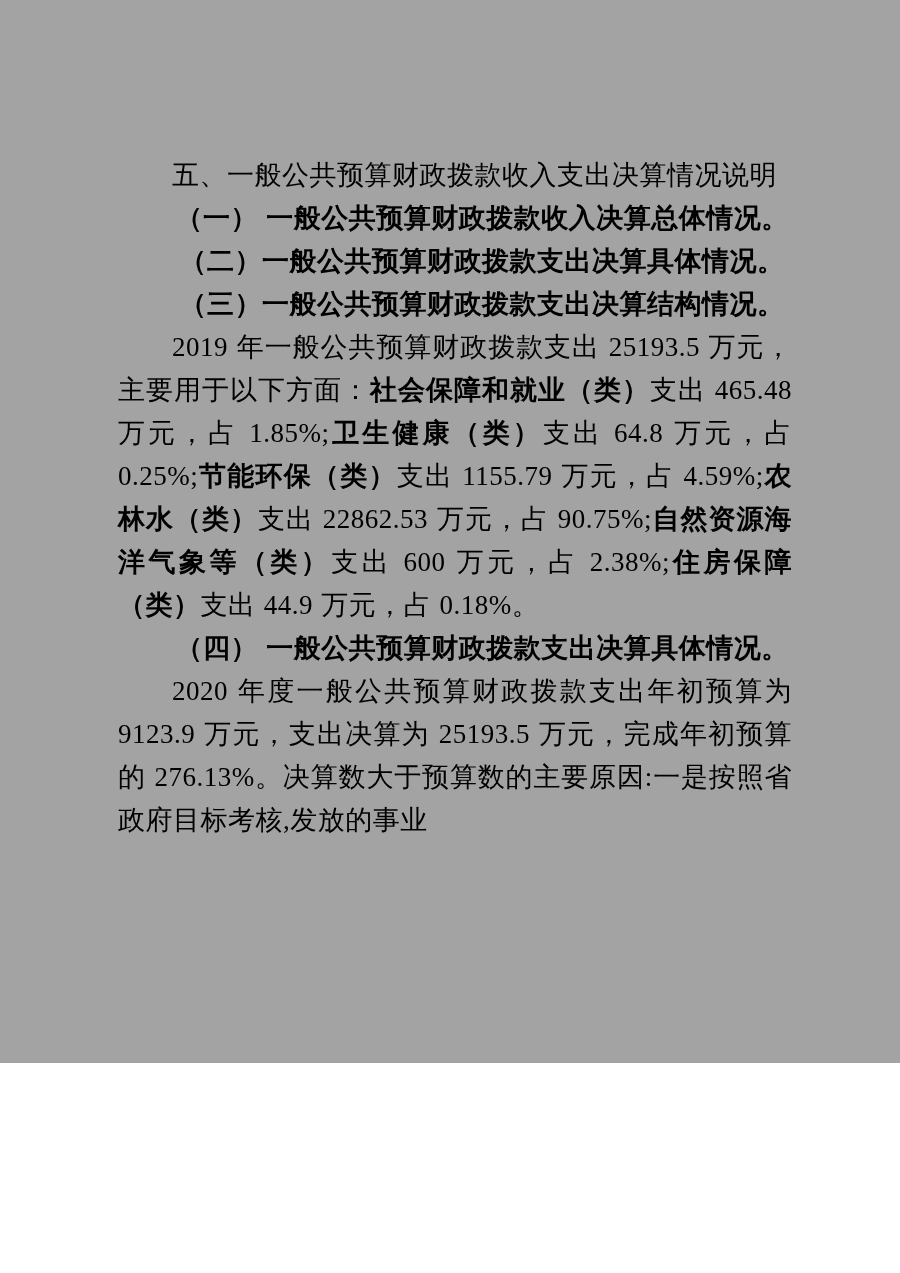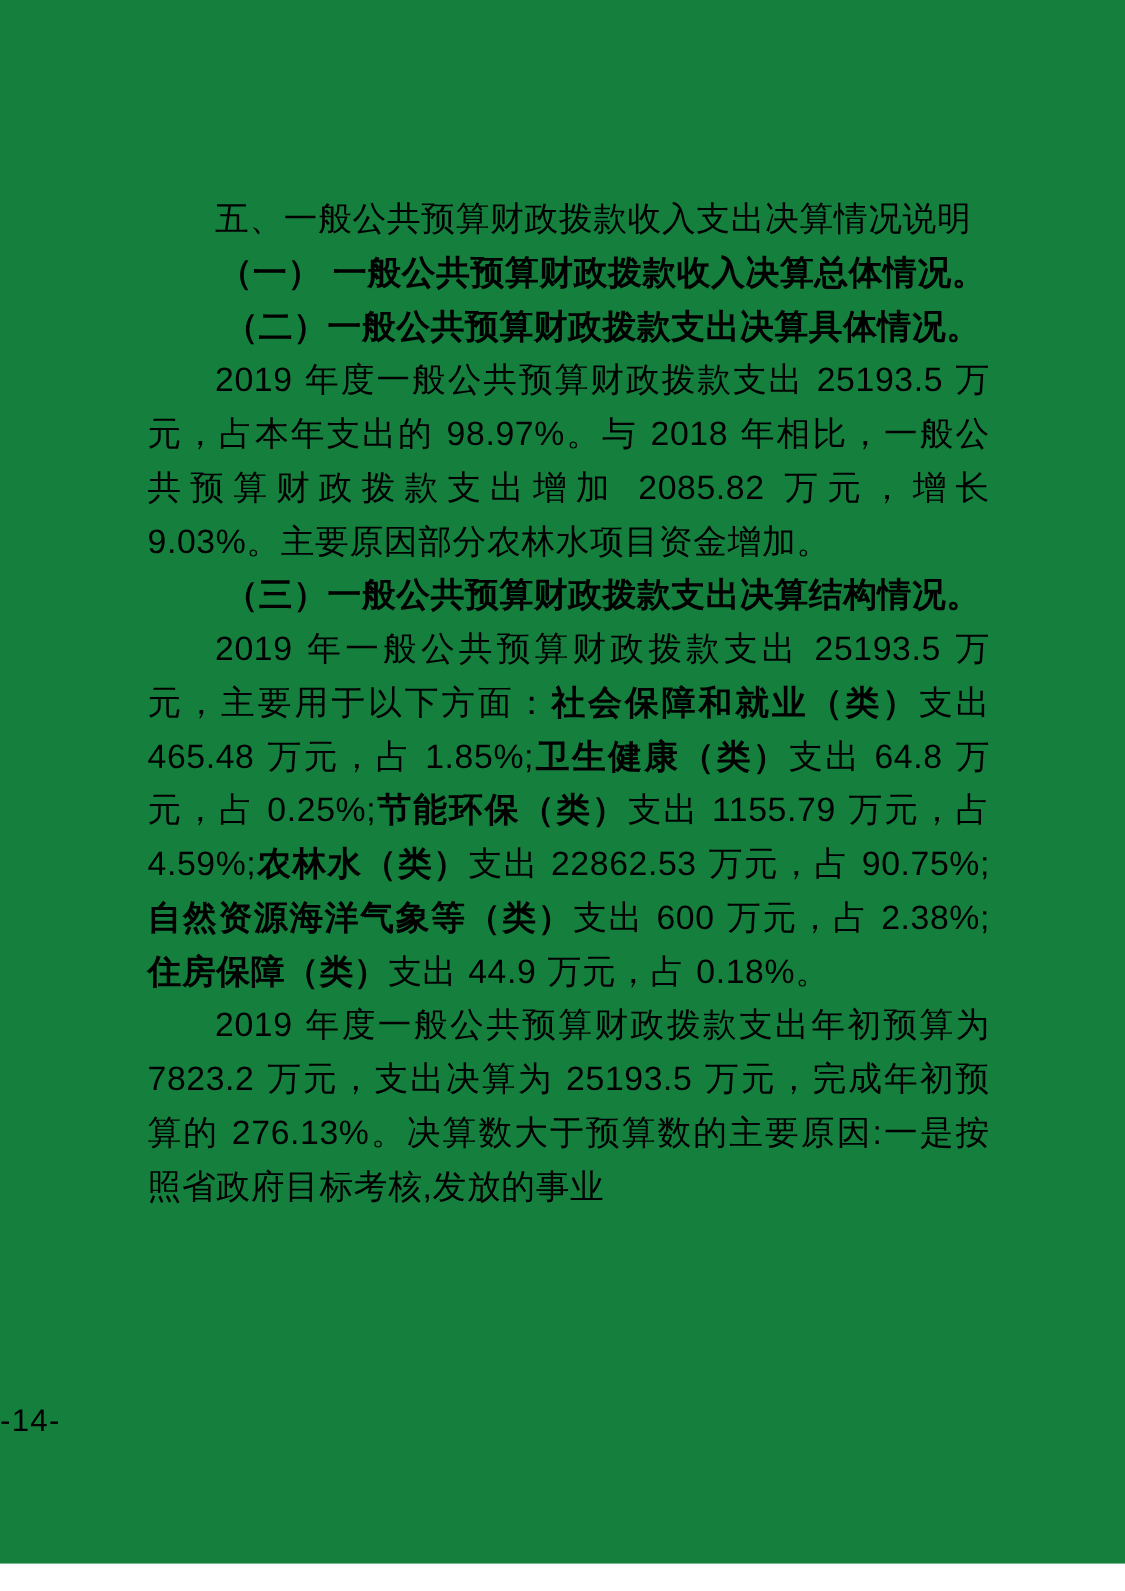--- a/index.html
+++ b/index.html
@@ -3,24 +3,24 @@
 <meta charset="utf-8">
 <style>
   html, body {
     margin: 0;
     padding: 0;
     background: #ffffff;
   }
   .page {
     position: relative;
     width: 900px;
-    height: 1251px;
-    background: #15803d;
+    height: 1063px;
+    background: #a3a3a3;
     color: #000000;
-    font-family: Liberation Sans, sans-serif;
+    font-family: Liberation Serif, serif;
     overflow: hidden;
   }
   .content {
     position: absolute;
     left: 118px;
     top: 154px;
     width: 674px;
   }
   .para {
     margin: 0;
@@ -55,19 +55,19 @@
   }
 </style>
 </head>
 <body>
 
 <div class="page">
   <div class="content">
       <p class="para section-title"><span class="run">五、一般公共预算财政拨款收入支出决算情况说明</span></p>
       <p class="para heading"><span class="run bold">（一） 一般公共预算财政拨款收入决算总体情况。</span></p>
       <p class="para heading"><span class="run bold">（二）一般公共预算财政拨款支出决算具体情况。</span></p>
-      <p class="para body"><span class="run">2019 年度一般公共预算财政拨款支出 25193.5 万元，占本年支出的 98.97%。与 2018 年相比，一般公共预算财政拨款支出增加 2085.82 万元，增长 9.03%。主要原因部分农林水项目资金增加。</span></p>
       <p class="para heading"><span class="run bold">（三）一般公共预算财政拨款支出决算结构情况。</span></p>
       <p class="para body"><span class="run">2019 年一般公共预算财政拨款支出 25193.5 万元，主要用于以下方面：</span><span class="run bold">社会保障和就业（类）</span><span class="run">支出 465.48 万元，占 1.85%;</span><span class="run bold">卫生健康（类）</span><span class="run">支出 64.8 万元，占 0.25%;</span><span class="run bold">节能环保（类）</span><span class="run">支出 1155.79 万元，占 4.59%;</span><span class="run bold">农林水（类）</span><span class="run">支出 22862.53 万元，占 90.75%;</span><span class="run bold">自然资源海洋气象等（类）</span><span class="run">支出 600 万元，占 2.38%;</span><span class="run bold">住房保障（类）</span><span class="run">支出 44.9 万元，占 0.18%。</span></p>
-      <p class="para body"><span class="run">2019 年度一般公共预算财政拨款支出年初预算为 7823.2 万元，支出决算为 25193.5 万元，完成年初预算的 276.13%。决算数大于预算数的主要原因:一是按照省政府目标考核,发放的事业</span></p>
+      <p class="para heading"><span class="run bold">（四） 一般公共预算财政拨款支出决算具体情况。</span></p>
+      <p class="para body"><span class="run">2020 年度一般公共预算财政拨款支出年初预算为 9123.9 万元，支出决算为 25193.5 万元，完成年初预算的 276.13%。决算数大于预算数的主要原因:一是按照省政府目标考核,发放的事业</span></p>
     </div>
   <div class="page-number">-14-</div>
 </div>
 
 </body></html>

